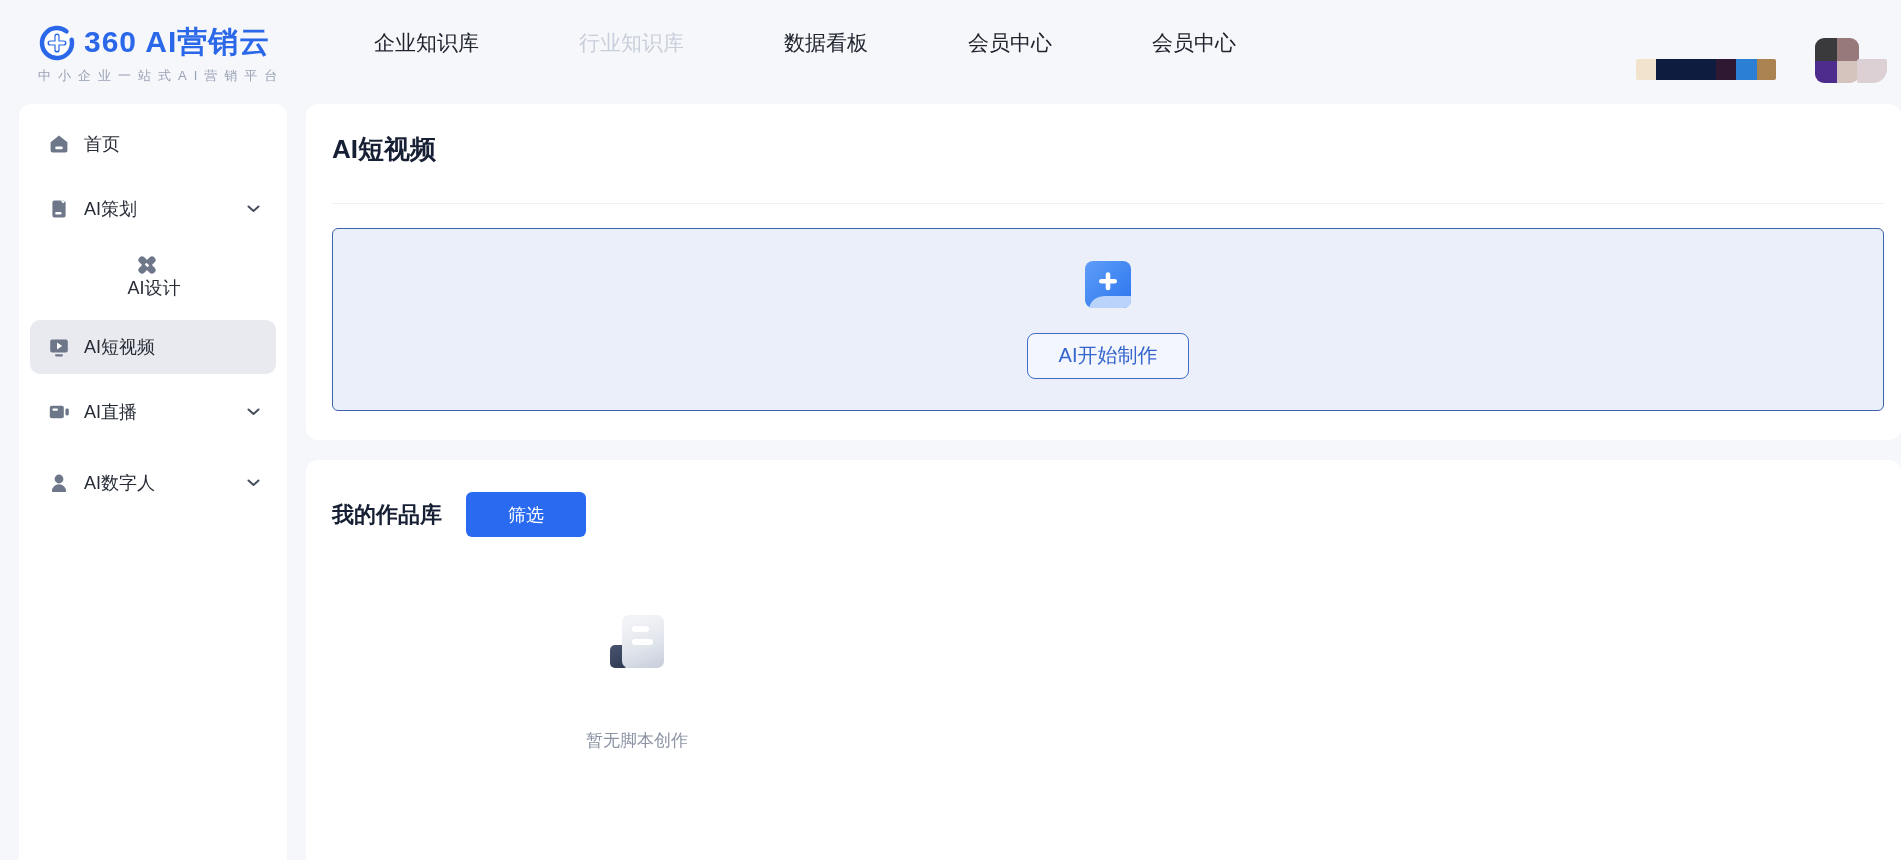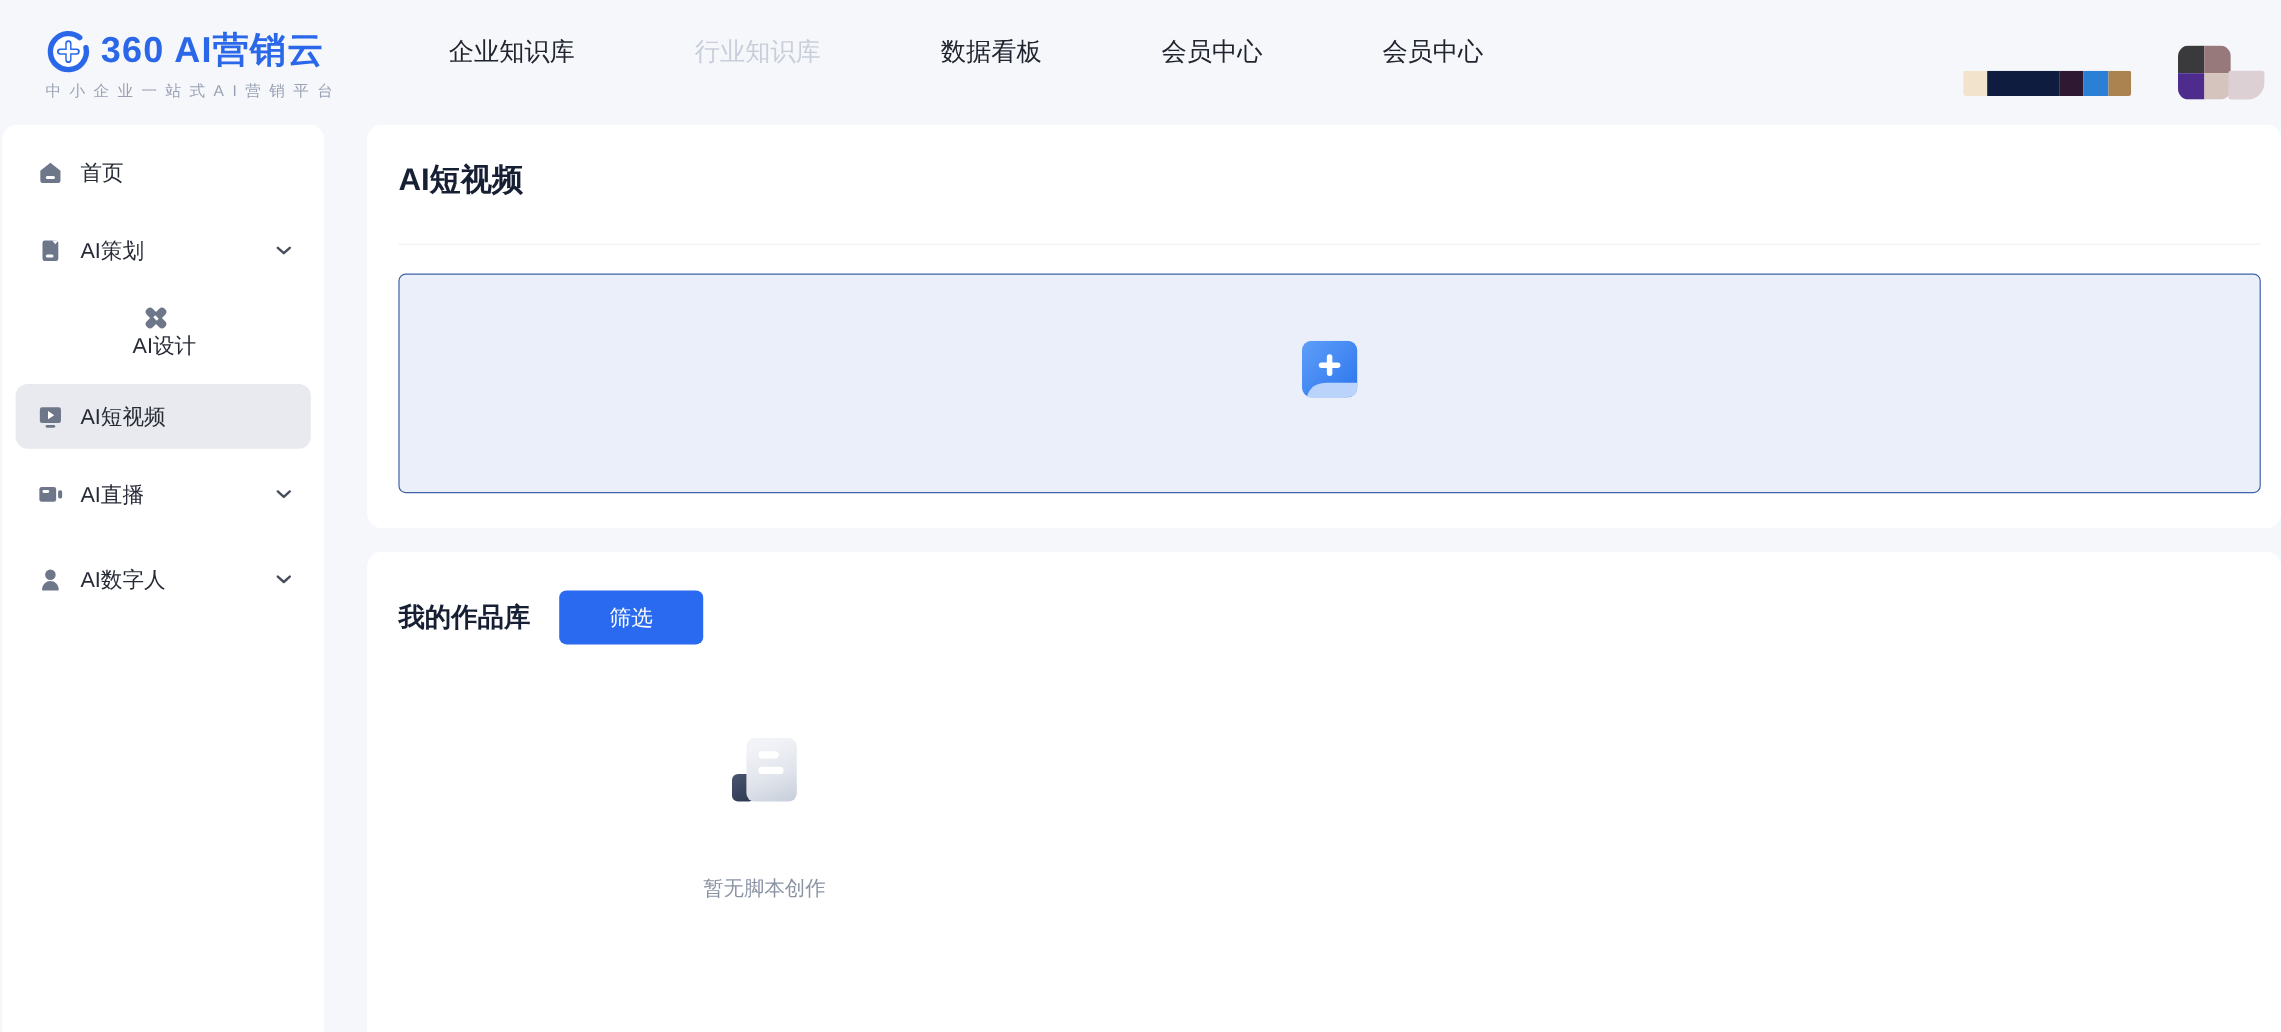--- a/index.html
+++ b/index.html
@@ -24,21 +24,21 @@
   .topnav{position:absolute;left:358px;top:0;height:86px;display:flex;align-items:center;gap:100px;}
   .topnav .nav-item{font-size:21px;font-weight:500;color:var(--text_primary);cursor:pointer;white-space:nowrap;}
   .topnav .nav-item.disabled{color:var(--text_disabled);cursor:default;}
   .member-banner{position:absolute;left:1620px;top:59px;width:140px;height:21px;display:flex;border-radius:2px;overflow:hidden;cursor:pointer;}
   .member-banner .seg{height:100%;}
   .seg1{width:20px;} .seg2{width:60px;} .seg3{width:20px;} .seg4{width:21px;} .seg5{width:19px;}
   .avatar{position:absolute;left:1799px;top:38px;width:44px;height:45px;border-radius:9px;overflow:hidden;display:grid;grid-template-columns:1fr 1fr;grid-template-rows:1fr 1fr;cursor:pointer;}
   .avatar-blob{position:absolute;left:1841px;top:59px;width:30px;height:24px;background:#dcd0d5;border-radius:2px 2px 14px 2px;}
 
   
-  .sidebar{position:absolute;left:2px;top:104px;width:268px;height:756px;background:var(--card_bg);border-radius:12px 12px 0 0;padding:13px 11px 0 11px;}
+  .sidebar{position:absolute;left:19px;top:104px;width:268px;height:756px;background:var(--card_bg);border-radius:12px 12px 0 0;padding:13px 11px 0 11px;}
   .side-item{height:54px;border-radius:10px;display:flex;align-items:center;padding:0 16px 0 18px;cursor:pointer;margin-bottom:11px;}
   .side-item:nth-child(2){margin-bottom:18px;justify-content:space-between;}
   .side-item:nth-child(3){margin-bottom:12px;flex-direction:column;}
   .side-item:nth-child(5){margin-bottom:17px;}
   .side-item.active{background:var(--sidebar_active_bg);}
   .side-icon{width:22px;height:22px;margin-right:14px;flex:0 0 auto;display:flex;align-items:center;justify-content:center;}
   .side-label{font-size:18px;font-weight:500;color:#262b36;}
   .side-chevron{margin-left:auto;display:flex;align-items:center;}
   .ic{fill:var(--sidebar_icon);}
 
@@ -212,20 +212,21 @@
               <stop offset="0" stop-color="#5f9ef8"></stop>
                 <stop offset="1" stop-color="#2a74ee"></stop>
             </linearGradient>
           </defs>
           <rect x="1" y="0" width="46" height="47" rx="8" fill="url(#pg)"></rect>
           <path d="M5 47 Q8 35 22 35 L47 35 L47 39 Q47 47 39 47 Z" fill="#b9d3fa"></path>
           <rect x="15" y="18" width="18" height="4.6" rx="2.3" fill="#ffffff"></rect>
           <rect x="21.7" y="11.3" width="4.6" height="18" rx="2.3" fill="#ffffff"></rect>
         </svg>
       </span>
+      <button class="create-btn">AI开始制作</button>
     </div>
   </div>
 
   <div class="card library">
     <div class="lib-head">
       <span class="lib-title">我的作品库</span>
       <button class="filter-btn">筛选</button>
     </div>
     <div class="divider"></div>
     <div class="empty">

